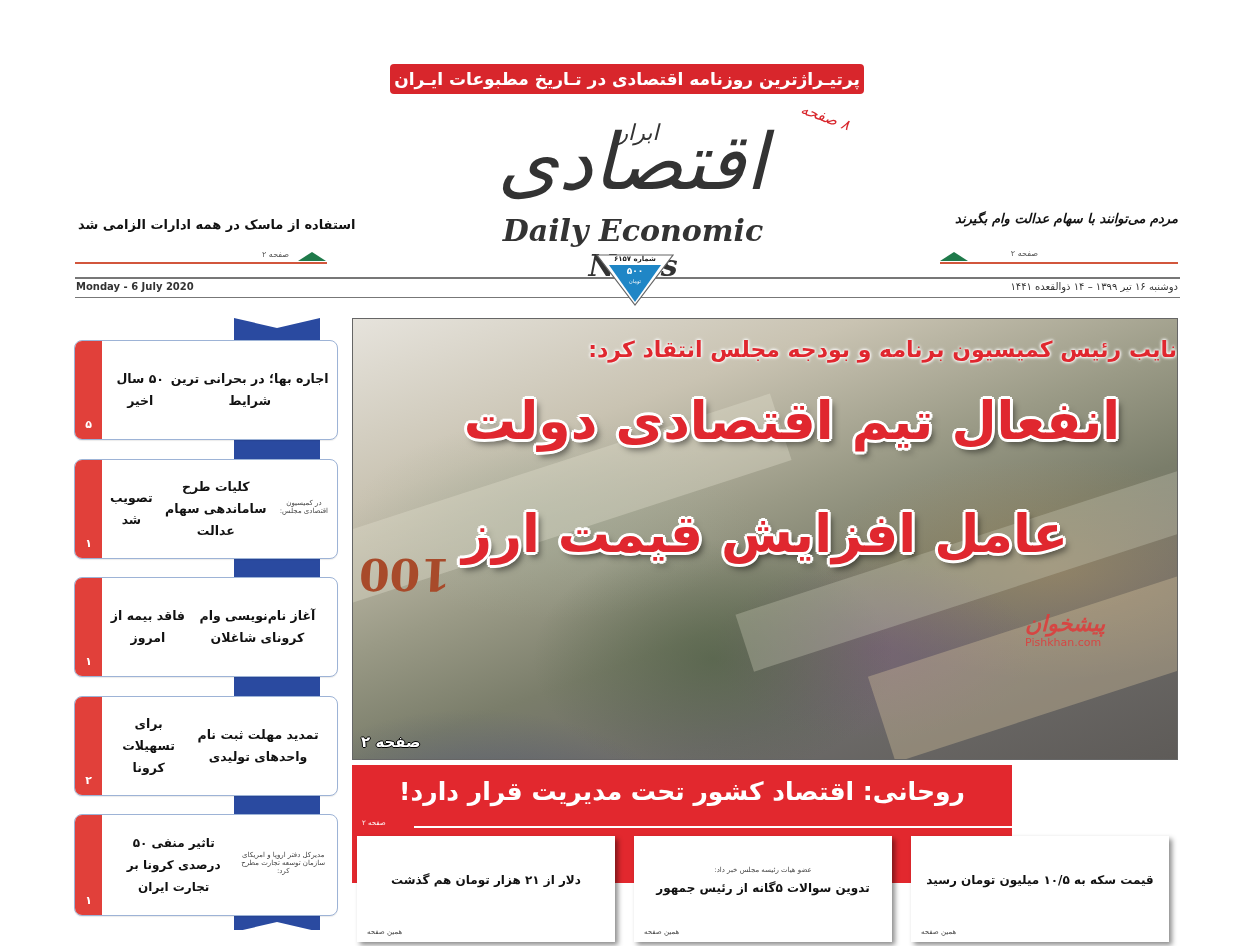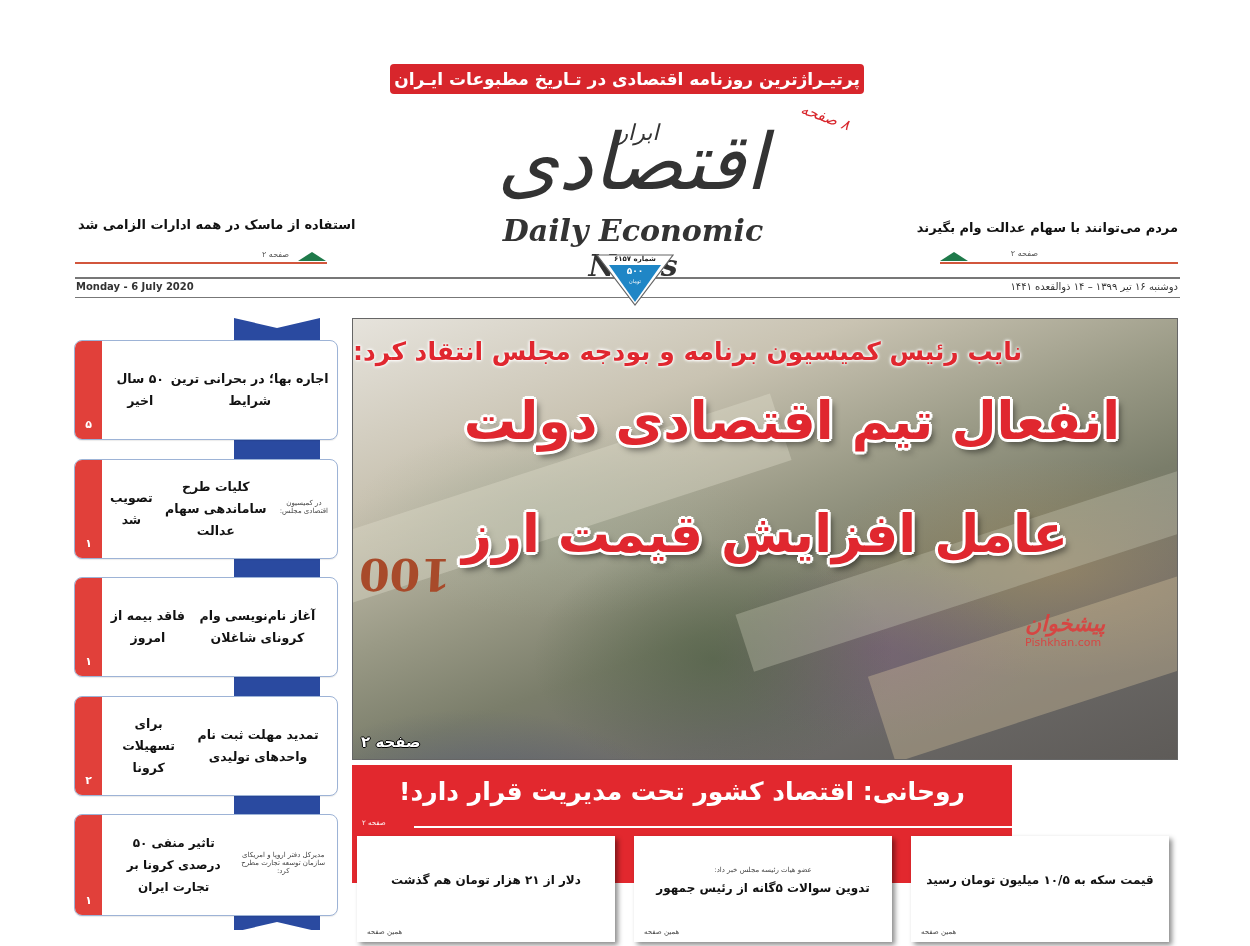--- a/index.html
+++ b/index.html
@@ -82,22 +82,22 @@
       linear-gradient(160deg, #e6e3dc 0%, #c9c3b2 25%, #9a9a86 45%, #7a7d6a 60%, #6e6c6a 75%, #5e5b58 100%);
   }
   .hero .band {
     position: absolute; background: rgba(230,225,210,0.35); transform: rotate(-18deg);
   }
   .hero .note-100 {
     position: absolute; left: 6px; top: 230px; font-family: "DejaVu Serif", serif; font-size: 44px;
     color: #a84a2a; font-weight: bold; font-style: italic; transform: rotate(180deg) skewX(8deg);
   }
   .hero-kicker {
-    position: absolute; left: 0; top: 18px; width: 100%; text-align: left; color: #e0272f;
-    font-size: 25px; font-weight: bold;
+    position: absolute; left: 0; top: 18px; width: 100%; text-align: right; color: #e0272f;
+    font-size: 22px; font-weight: bold;
     text-shadow: 0 0 3px #fff, 0 0 3px #fff, 0 0 4px #fff;
   }
   .hero-line1, .hero-line2 {
     position: absolute; left: 0; width: 100%; text-align: center; color: #e0272f;
     font-size: 52px; font-weight: bold;
     text-shadow: 3px 0 0 #fff, -3px 0 0 #fff, 0 3px 0 #fff, 0 -3px 0 #fff, 2px 2px 0 #fff, -2px -2px 0 #fff, 2px -2px 0 #fff, -2px 2px 0 #fff, 4px 5px 6px rgba(0,0,0,0.5);
   }
   .hero-line1 { top: 72px; padding-left: 54px; }
   .hero-line2 { top: 185px; }
   .hero-page {
@@ -134,21 +134,21 @@
 </head>
 <body>
 
 <div class="slogan fa">پرتیـراژترین روزنامه اقتصادی در تـاریخ مطبوعات ایـران</div>
 
 <div class="logo-main fa">اقتصادی</div>
 <div class="logo-abrar fa">ابرار</div>
 <div class="logo-pages fa">۸ صفحه</div>
 <div class="logo-en">Daily Economic News</div>
 
-<div class="teaser-title fa" style="right:72px; top:220px;">مردم می‌توانند با سهام عدالت وام بگیرند</div>
+<div class="teaser-title fa" style="right:72px; top:211px;font-style:italic;">مردم می‌توانند با سهام عدالت وام بگیرند</div>
 <div class="teaser-page fa" style="right:212px; top:249px;">صفحه ۲</div>
 <div class="green-tri" style="left:940px; top:252px;"></div>
 <div class="orange-line" style="left:940px; top:262px; width:238px;"></div>
 
 <div class="teaser-title fa" style="left:78px; top:217px;">استفاده از ماسک در همه ادارات الزامی شد</div>
 <div class="teaser-page fa" style="left:262px; top:250px;">صفحه ۲</div>
 <div class="green-tri" style="left:298px; top:252px;"></div>
 <div class="orange-line" style="left:75px; top:262px; width:252px;"></div>
 
 <div class="rule" style="top:277px;"></div>

